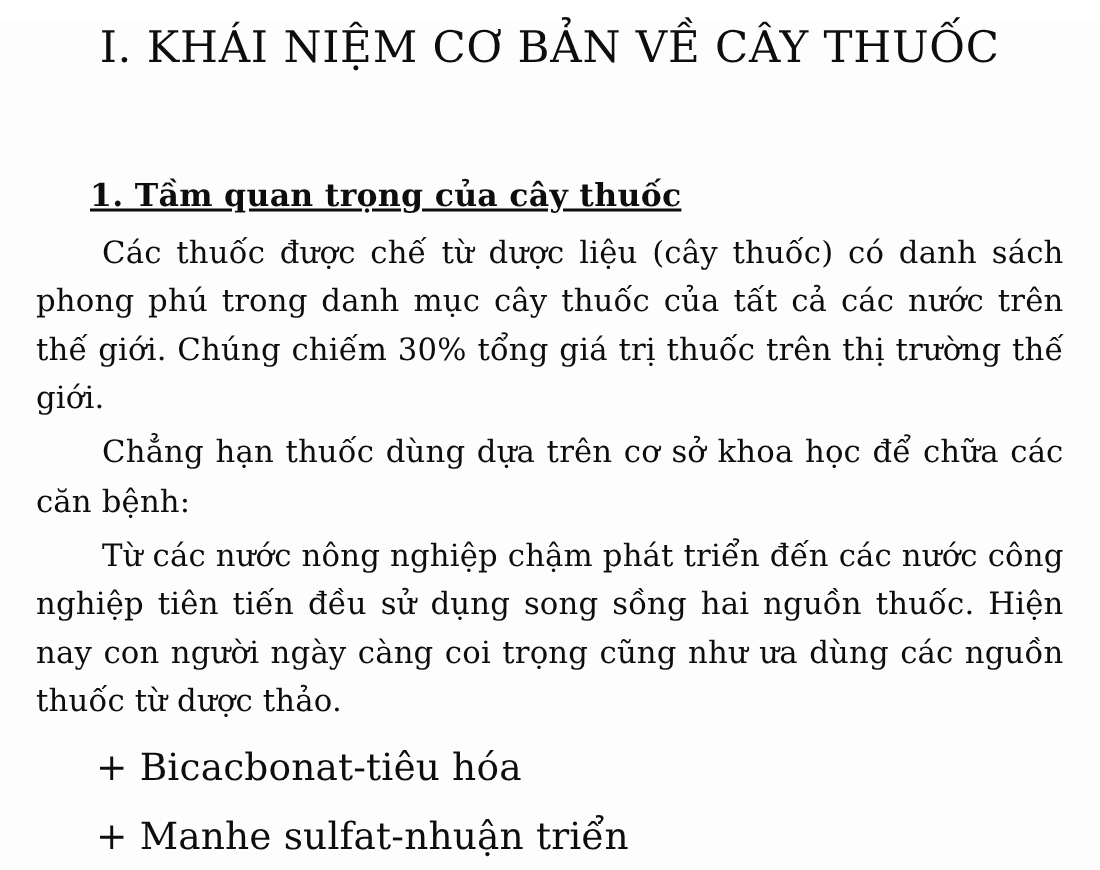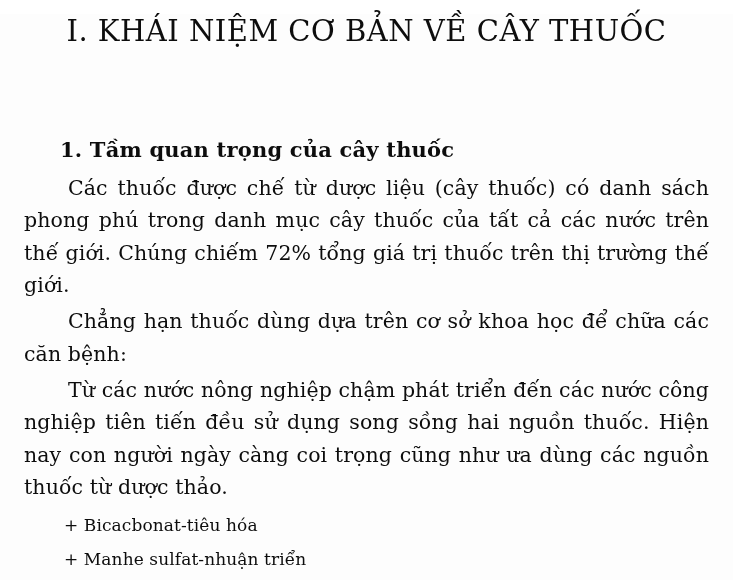--- a/index.html
+++ b/index.html
@@ -27,53 +27,54 @@
     font-size: 29px;
     font-weight: normal;
     letter-spacing: 0.5px;
     margin: 14px 18px 0 18px;
     line-height: 1.2;
     white-space: nowrap;
   }
   .section-heading {
     font-size: 21px;
     font-weight: bold;
-    margin: 88px 0 0 60px;
+    margin: 68px 0 0 60px;
     letter-spacing: 0.2px;
+    text-decoration: underline;
   }
   .body-text {
     font-size: 20.5px;
     line-height: 1.58;
     margin: 10px 24px 0 24px;
     text-align: justify;
     text-justify: inter-word;
     text-indent: 44px;
     letter-spacing: 0.1px;
   }
   .body-text.tight {
     margin-top: 4px;
   }
   .list-item {
-    font-size: 17px;
+    font-size: 25px;
     line-height: 1.5;
     margin: 9px 24px 0 24px;
     text-indent: 40px;
     letter-spacing: 0.1px;
   }
 </style>
 </head>
 <body>
 
 <div class="page">
 
   <h1 class="chapter-title">I. KHÁI NIỆM CƠ BẢN VỀ CÂY THUỐC</h1>
 
   <h2 class="section-heading">1. Tầm quan trọng của cây thuốc</h2>
 
-  <p class="body-text">Các thuốc được chế từ dược liệu (cây thuốc) có danh sách phong phú trong danh mục cây thuốc của tất cả các nước trên thế giới. Chúng chiếm 72% tổng giá trị thuốc trên thị trường thế giới.</p>
+  <p class="body-text">Các thuốc được chế từ dược liệu (cây thuốc) có danh sách phong phú trong danh mục cây thuốc của tất cả các nước trên thế giới. Chúng chiếm 30% tổng giá trị thuốc trên thị trường thế giới.</p>
 
   <p class="body-text tight">Chẳng hạn thuốc dùng dựa trên cơ sở khoa học để chữa các căn bệnh:</p>
 
   <p class="body-text tight">Từ các nước nông nghiệp chậm phát triển đến các nước công nghiệp tiên tiến đều sử dụng song sồng hai nguồn thuốc. Hiện nay con người ngày càng coi trọng cũng như ưa dùng các nguồn thuốc từ dược thảo.</p>
 
   <p class="list-item">+ Bicacbonat-tiêu hóa</p>
 
   <p class="list-item">+ Manhe sulfat-nhuận triển</p>
 
 </div>

